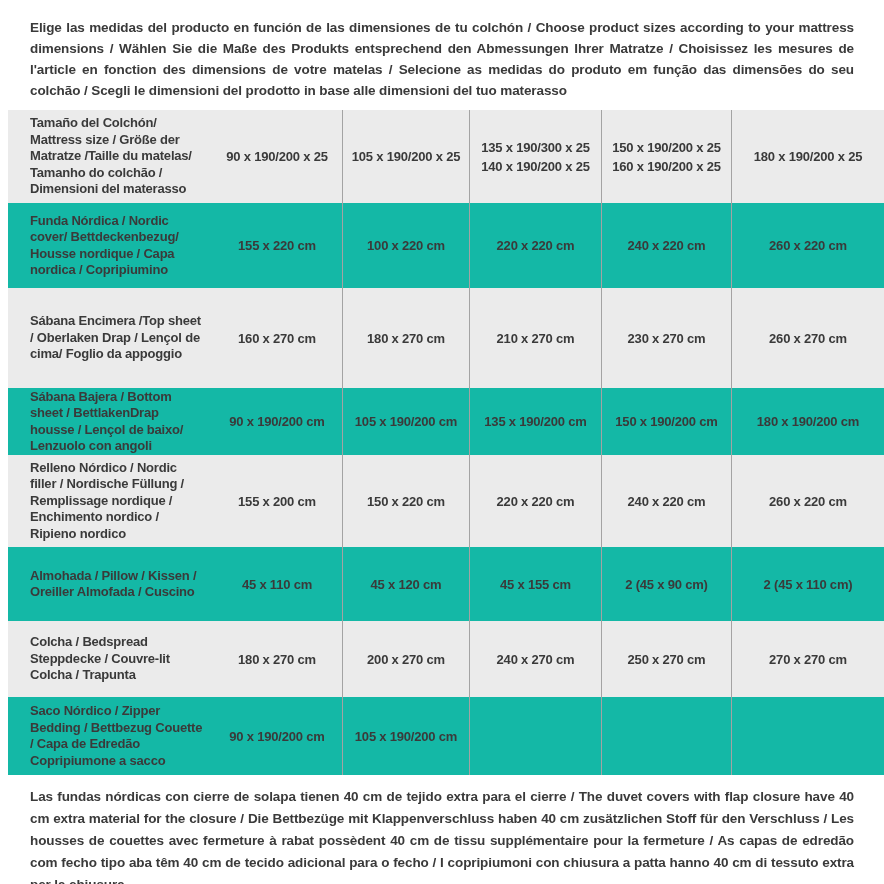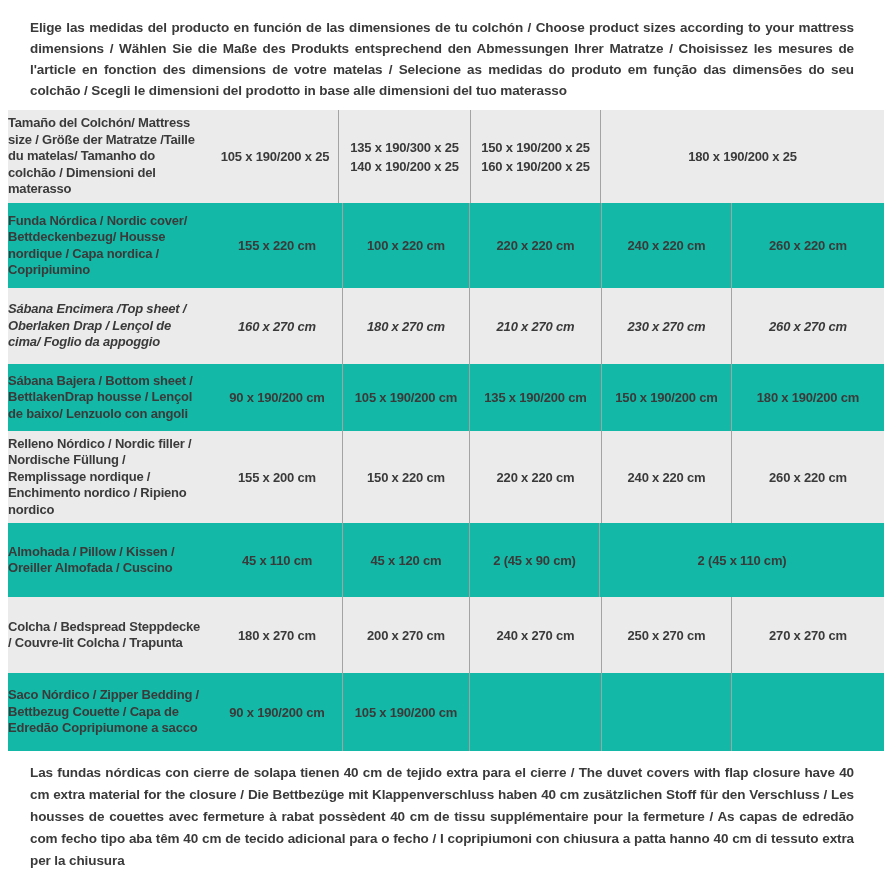--- a/index.html
+++ b/index.html
@@ -29,35 +29,36 @@
     width:876px;
   }
   .trow{
     display:flex;
     align-items:stretch;
     background:#14b8a6;
   }
   .trow:nth-child(odd){background:var(--alt);}
   .trow:nth-child(1){height:93px;}
   .trow:nth-child(2){height:85px;}
-  .trow:nth-child(3){height:76px;font-style:italic;}
+  .trow:nth-child(3){height:100px;}
   .trow:nth-child(4){height:67px;}
   .trow:nth-child(5){height:92px;}
   .trow:nth-child(6){height:74px;}
   .trow:nth-child(7){height:76px;}
   .trow:nth-child(8){height:78px;}
   .cell{
     display:flex;
     align-items:center;
     font-weight:bold;
     font-size:13px;
     letter-spacing:-0.2px;
   }
   .cell.label{
     width:204px;
+    padding-left:22px;
     padding-right:8px;
     line-height:16.5px;
     text-align:left;
   }
   .cell.val{
     justify-content:center;
     text-align:center;
     white-space:pre-line;
     line-height:19px;
   }
@@ -81,20 +82,21 @@
 </head>
 <body>
 
 <p class="intro">Elige las medidas del producto en función de las dimensiones de tu colchón / Choose product sizes according to your mattress dimensions / Wählen Sie die Maße des Produkts entsprechend den Abmessungen Ihrer Matratze / Choisissez les mesures de l'article en fonction des dimensions de votre matelas / Selecione as medidas do produto em função das dimensões do seu colchão / Scegli le dimensioni del prodotto in base alle dimensioni del tuo materasso</p>
 
 <div class="size-table">
     <div class="trow">
       <div class="cell label">
         <span>Tamaño del Colchón/ Mattress size / Größe der Matratze /Taille du matelas/ Tamanho do colchão / Dimensioni del materasso</span>
       </div>
+      <div class="cell val v1">90 x 190/200 x 25</div>
       <div class="cell val v2">105 x 190/200 x 25</div>
       <div class="cell val v3">135 x 190/300 x 25
 140 x 190/200 x 25</div>
       <div class="cell val v4">150 x 190/200 x 25
 160 x 190/200 x 25</div>
       <div class="cell val v5">180 x 190/200 x 25</div>
     </div>
     <div class="trow">
       <div class="cell label">
         <span>Funda Nórdica /  Nordic cover/ Bettdeckenbezug/ Housse nordique  / Capa nordica / Copripiumino</span>
@@ -134,20 +136,21 @@
       <div class="cell val v3">220 x 220 cm</div>
       <div class="cell val v4">240 x 220 cm</div>
       <div class="cell val v5">260 x 220 cm</div>
     </div>
     <div class="trow">
       <div class="cell label">
         <span>Almohada  / Pillow / Kissen / Oreiller Almofada / Cuscino</span>
       </div>
       <div class="cell val v1">45 x 110 cm</div>
       <div class="cell val v2">45 x 120 cm</div>
+      <div class="cell val v3">45 x 155 cm</div>
       <div class="cell val v4">2 (45 x 90 cm)</div>
       <div class="cell val v5">2 (45 x 110 cm)</div>
     </div>
     <div class="trow">
       <div class="cell label">
         <span>Colcha / Bedspread Steppdecke / Couvre-lit Colcha / Trapunta</span>
       </div>
       <div class="cell val v1">180 x 270 cm</div>
       <div class="cell val v2">200 x 270 cm</div>
       <div class="cell val v3">240 x 270 cm</div>

